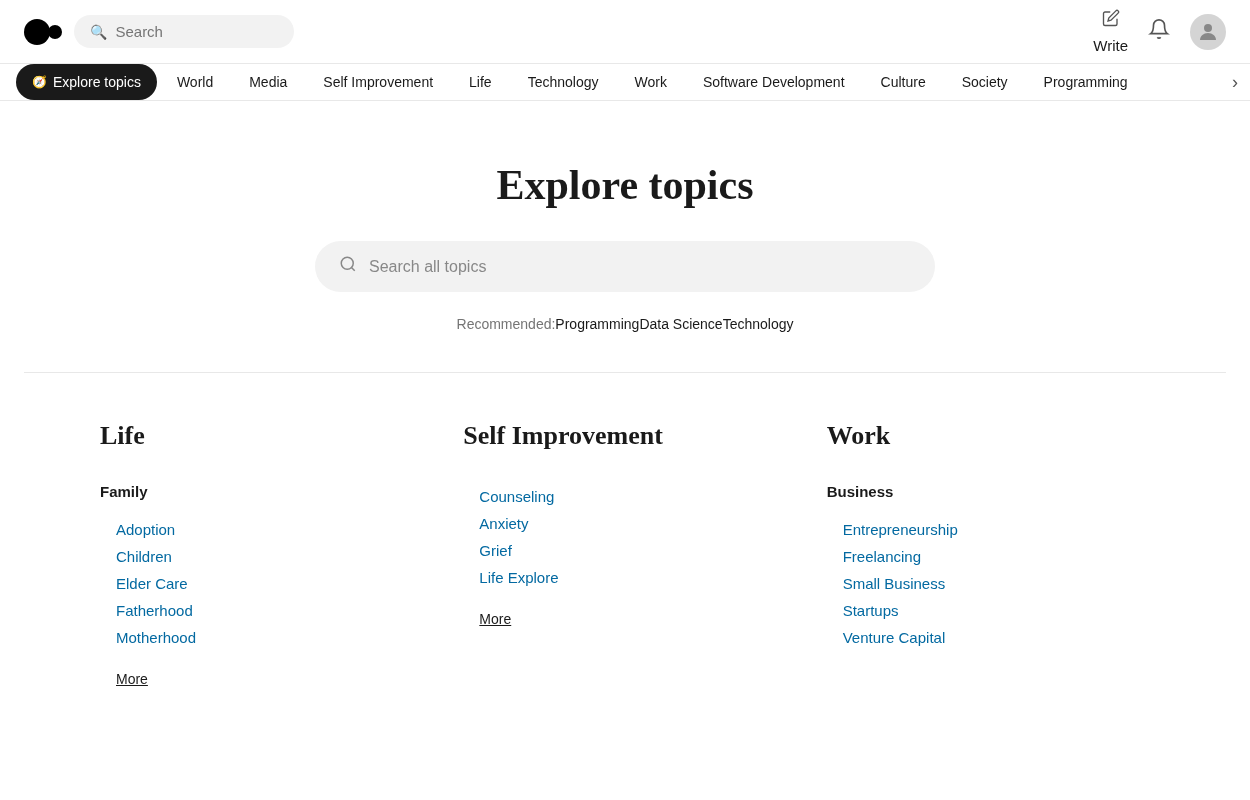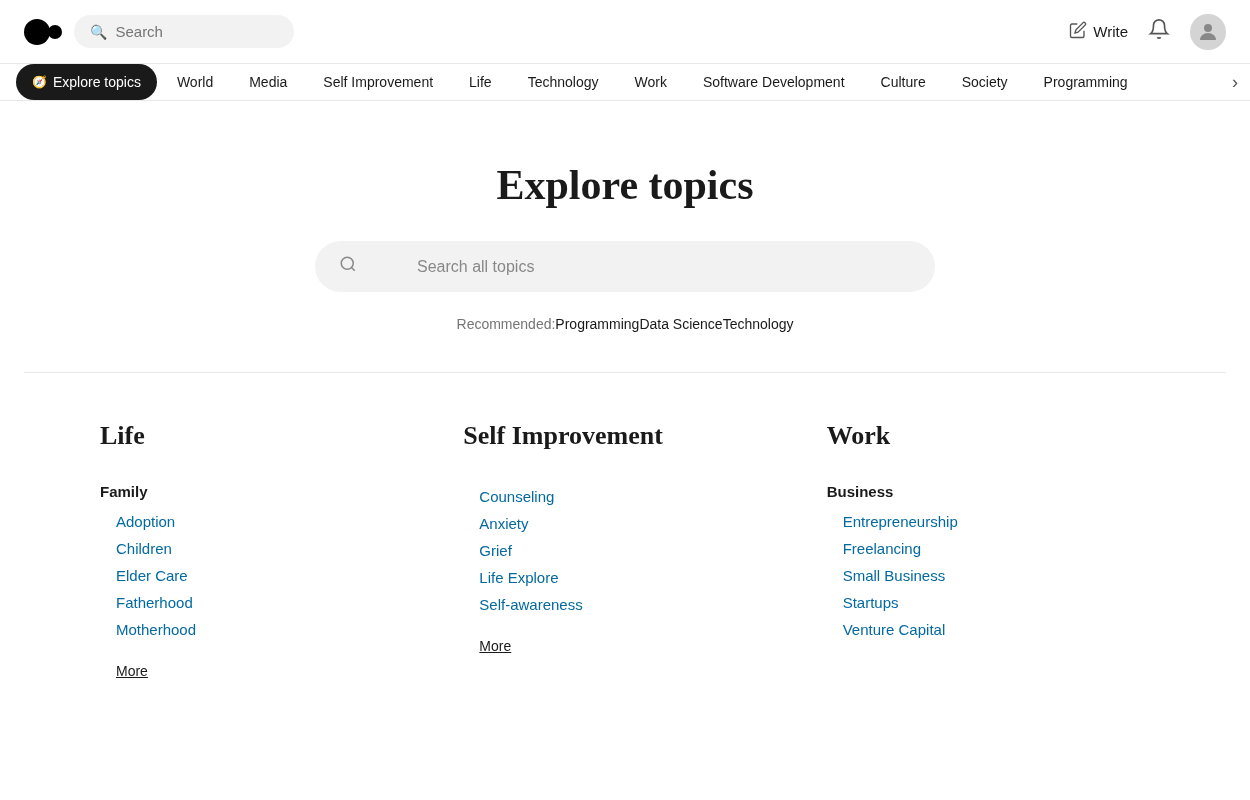--- a/index.html
+++ b/index.html
@@ -33,20 +33,21 @@
     .header-right { display: flex; align-items: center; gap: 20px; }
     .write-btn {
       display: flex;
       align-items: center;
       gap: 6px;
       background: none;
       border: none;
       cursor: pointer;
       font-size: 15px;
       color: #1a1a1a;
+      flex-direction: column;
     }
     .write-icon { font-size: 16px; color: #555; }
     .notif-btn {
       background: none;
       border: none;
       cursor: pointer;
       font-size: 20px;
       color: #555;
     }
     .avatar {
@@ -133,21 +134,20 @@
       margin-bottom: 24px;
     }
     .hero-search-icon { color: #888; font-size: 18px; }
     .hero-search-input {
       background: none;
       border: none;
       outline: none;
       font-size: 16px;
       color: #000000;
       width: 100%;
-      margin-left: 48px;
     }
     .hero-search-input::placeholder { color: #888; }
     .recommended {
       display: flex;
       align-items: center;
       font-size: 14px;
     }
     .recommended-label { color: #757575; }
     .recommended-link { color: #1a1a1a; cursor: pointer; text-decoration: none; }
 
@@ -167,21 +167,21 @@
       font-weight: 700;
       color: #1a1a1a;
       margin-bottom: 32px;
       font-family: 'Georgia', serif;
     }
     .subcategory { margin-bottom: 24px; }
     .subcategory-title {
       font-size: 15px;
       font-weight: 700;
       color: #1a1a1a;
-      margin-bottom: 8px;
+      margin-bottom: 16px;
     }
     .subcategory-item {
       display: block;
       font-size: 15px;
       color: #0369a1;
       padding: 5px 0 5px 16px;
       cursor: pointer;
       text-decoration: none;
     }
     .more-link {
@@ -311,21 +311,20 @@
       </div>
     </div>
 
     <div class="topic-category">
       <h2 class="category-title">Self Improvement</h2>
       <div class="subcategory">
         <a class="subcategory-item">Counseling</a>
         <a class="subcategory-item">Anxiety</a>
         <a class="subcategory-item">Grief</a>
         <a class="subcategory-item">Life Explore</a>
-        <a class="subcategory-item">Self-awareness</a>
         <a class="more-link">More</a>
       </div>
     </div>
 
     <div class="topic-category">
       <h2 class="category-title">Work</h2>
       <div class="subcategory">
         <div class="subcategory-title">Business</div>
         <a class="subcategory-item">Entrepreneurship</a>
         <a class="subcategory-item">Freelancing</a>

